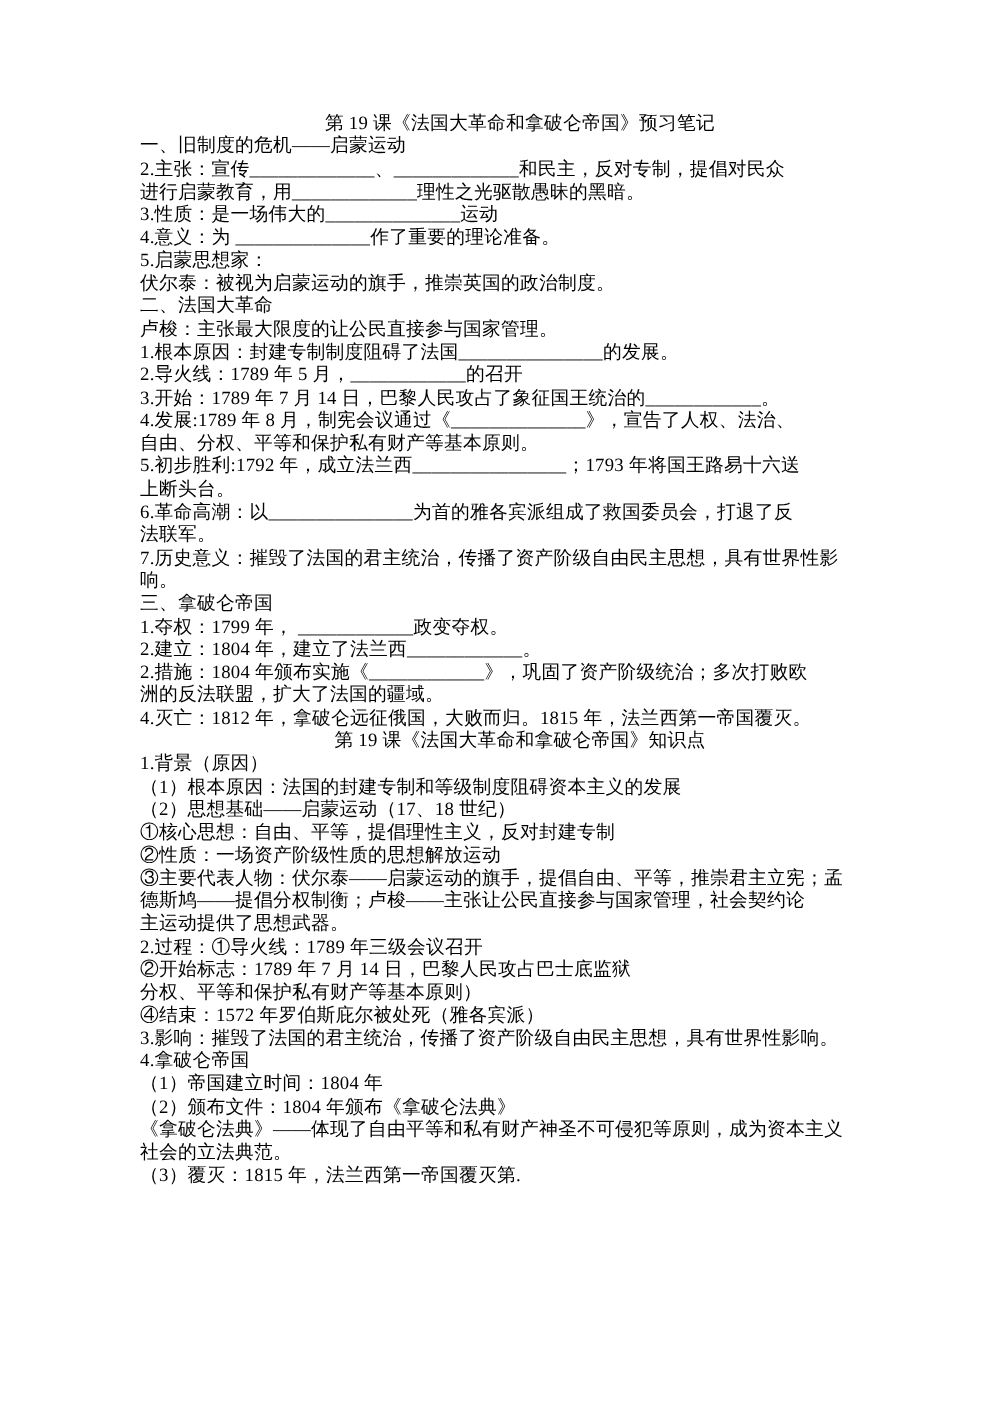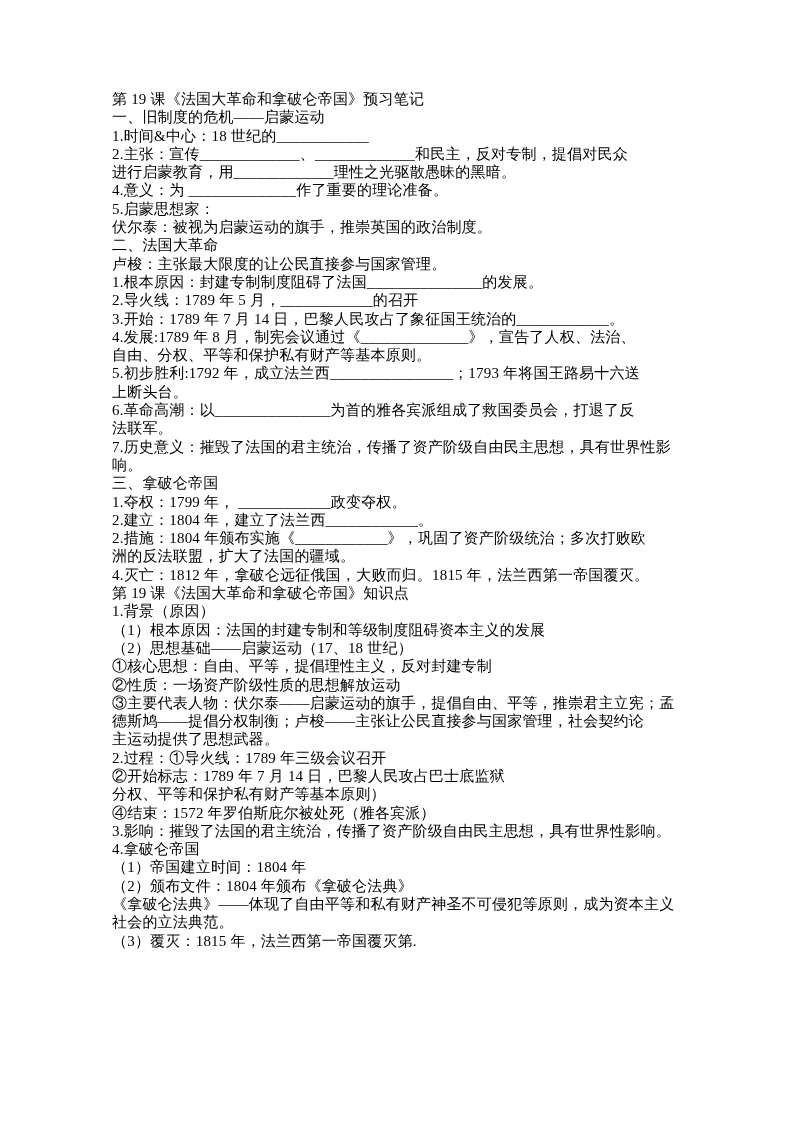--- a/index.html
+++ b/index.html
@@ -18,32 +18,32 @@
     width: 608px;
     color: #000000;
     font-size: 15px;
     line-height: 18.3px;
   }
   .ln {
     white-space: pre;
     height: 18.3px;
     letter-spacing: 0.2px;
   }
-  .center { text-align: left; }
+  .center { text-align: center; }
 </style>
 </head>
 <body>
 
 <div class="page">
   <div class="content">
     <div class="ln center">第 19 课《法国大革命和拿破仑帝国》预习笔记</div>
     <div class="ln">一、旧制度的危机——启蒙运动</div>
-    <div class="ln">1.时间&amp;中心：18 世纪的____________</div>
     <div class="ln">2.主张：宣传_____________、_____________和民主，反对专制，提倡对民众</div>
     <div class="ln">进行启蒙教育，用_____________理性之光驱散愚昧的黑暗。</div>
+    <div class="ln">3.性质：是一场伟大的______________运动</div>
     <div class="ln">4.意义：为 ______________作了重要的理论准备。</div>
     <div class="ln">5.启蒙思想家：</div>
     <div class="ln">伏尔泰：被视为启蒙运动的旗手，推崇英国的政治制度。</div>
     <div class="ln">二、法国大革命</div>
     <div class="ln">卢梭：主张最大限度的让公民直接参与国家管理。</div>
     <div class="ln">1.根本原因：封建专制制度阻碍了法国_______________的发展。</div>
     <div class="ln">2.导火线：1789 年 5 月，____________的召开</div>
     <div class="ln">3.开始：1789 年 7 月 14 日，巴黎人民攻占了象征国王统治的____________。</div>
     <div class="ln">4.发展:1789 年 8 月，制宪会议通过《______________》，宣告了人权、法治、</div>
     <div class="ln">自由、分权、平等和保护私有财产等基本原则。</div>

